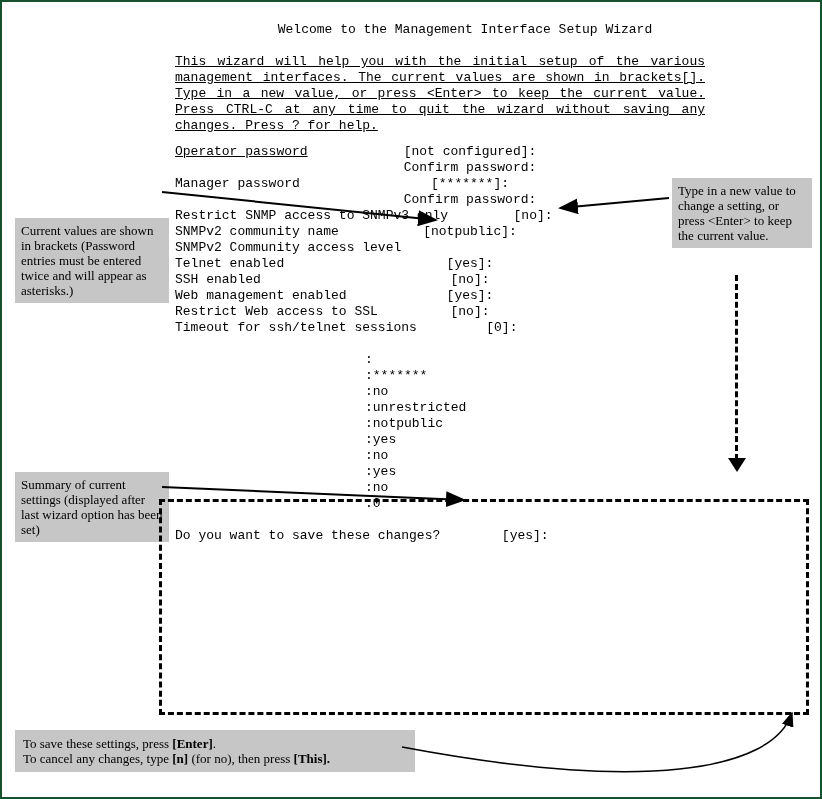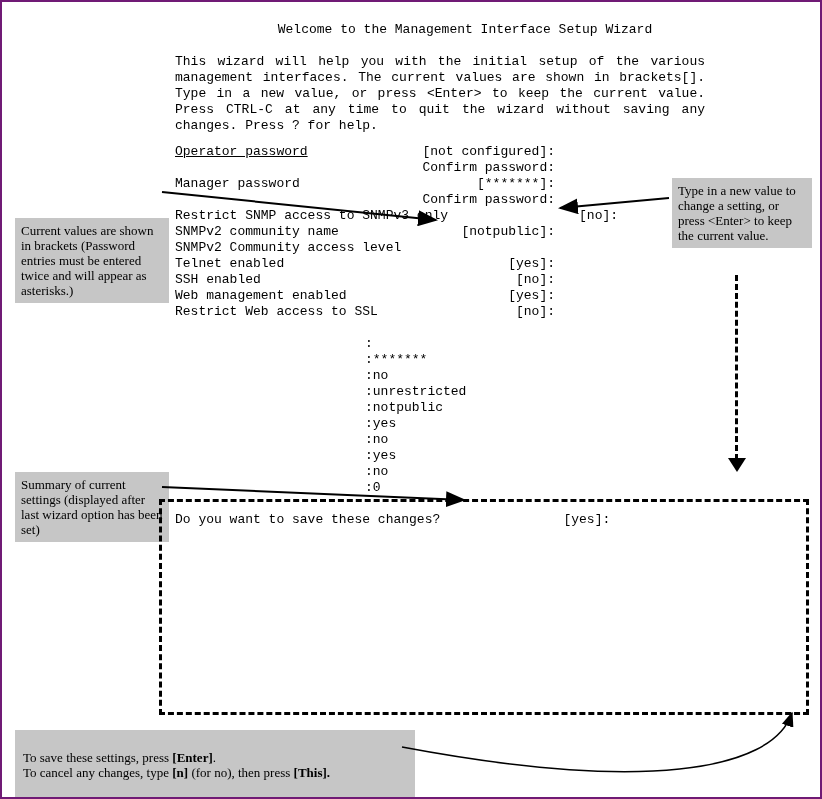--- a/index.html
+++ b/index.html
@@ -4,21 +4,21 @@
 <style>
   html, body {
     margin: 0;
     padding: 0;
     background: #fff;
   }
   .page {
     position: relative;
     width: 822px;
     height: 799px;
-    border: 2px solid #701a75;
+    border: 2px solid #14532d;
     box-sizing: border-box;
     background: #fff;
     font-family: "Courier New", Courier, monospace;
     font-size: 13px;
     overflow: hidden;
   }
 
   .term {
     position: absolute;
     left: 173px;
@@ -31,30 +31,31 @@
     text-align: center;
     margin-bottom: 16px;
     margin-left: -60px;
     width: 700px;
   }
   .term .para {
     white-space: normal;
     text-align: justify;
     width: 530px;
     margin-bottom: 10px;
+    text-decoration: underline;
   }
 
   .row {
     display: flex;
     width: 380px;
     white-space: pre;
   }
   .row .lbl { flex: 1; }
   .row .val {
-    text-align: right;
+    text-align: center;
     min-width: 170px;
   }
   .row .cv {
     flex: 1;
     text-align: left;
     white-space: nowrap;
   }
 
   .underline { text-decoration: underline; }
   .blank { height: 16px; }
@@ -65,21 +66,21 @@
     font-family: "Times New Roman", Times, serif;
     font-size: 13px;
     line-height: 15px;
     padding: 5px 6px;
     color: #000;
     border: none;
   }
   #c1 { left: 13px;  top: 186px; width: 142px; margin-top: 30px; }
   #c2 { left: 13px;  top: 470px; width: 142px; }
   #c3 { left: 670px; top: 176px; width: 128px; }
-  #c4 { left: 13px;  top: 728px; width: 384px; font-size: 13px; padding: 20px 8px; }
+  #c4 { left: 13px;  top: 728px; width: 384px; font-size: 13px; padding: 6px 8px; }
   #c4 b { font-weight: bold; }
 
   .dash-box {
     position: absolute;
     left: 157px;
     top: 497px;
     width: 644px;
     height: 210px;
     border: 3px dashed #000;
     background: none;
@@ -120,20 +121,21 @@
         <div class="row"><span class="lbl"></span><span class="val">Confirm password:</span></div>
         <div class="row"><span class="lbl">Manager password</span><span class="val">[*******]:</span></div>
         <div class="row"><span class="lbl"></span><span class="val">Confirm password:</span></div>
         <div class="row"><span class="lbl">Restrict SNMP access to SNMPv3 only</span><span class="val">[no]:</span></div>
         <div class="row"><span class="lbl">SNMPv2 community name</span><span class="val">[notpublic]:</span></div>
         <div class="row"><span class="lbl">SNMPv2 Community access level</span></div>
         <div class="row"><span class="lbl">Telnet enabled</span><span class="val">[yes]:</span></div>
         <div class="row"><span class="lbl">SSH enabled</span><span class="val">[no]:</span></div>
         <div class="row"><span class="lbl">Web management enabled</span><span class="val">[yes]:</span></div>
         <div class="row"><span class="lbl">Restrict Web access to SSL</span><span class="val">[no]:</span></div>
+        <div class="row"><span class="lbl">Timeout for ssh/telnet sessions</span><span class="val">[0]:</span></div>
       </div>
     <div class="blank"></div>
     <div id="summary">
         <div class="row"><span class="lbl"></span><span class="cv">:</span></div>
         <div class="row"><span class="lbl"></span><span class="cv">:*******</span></div>
         <div class="row"><span class="lbl"></span><span class="cv">:no</span></div>
         <div class="row"><span class="lbl"></span><span class="cv">:unrestricted</span></div>
         <div class="row"><span class="lbl"></span><span class="cv">:notpublic</span></div>
         <div class="row"><span class="lbl"></span><span class="cv">:yes</span></div>
         <div class="row"><span class="lbl"></span><span class="cv">:no</span></div>

